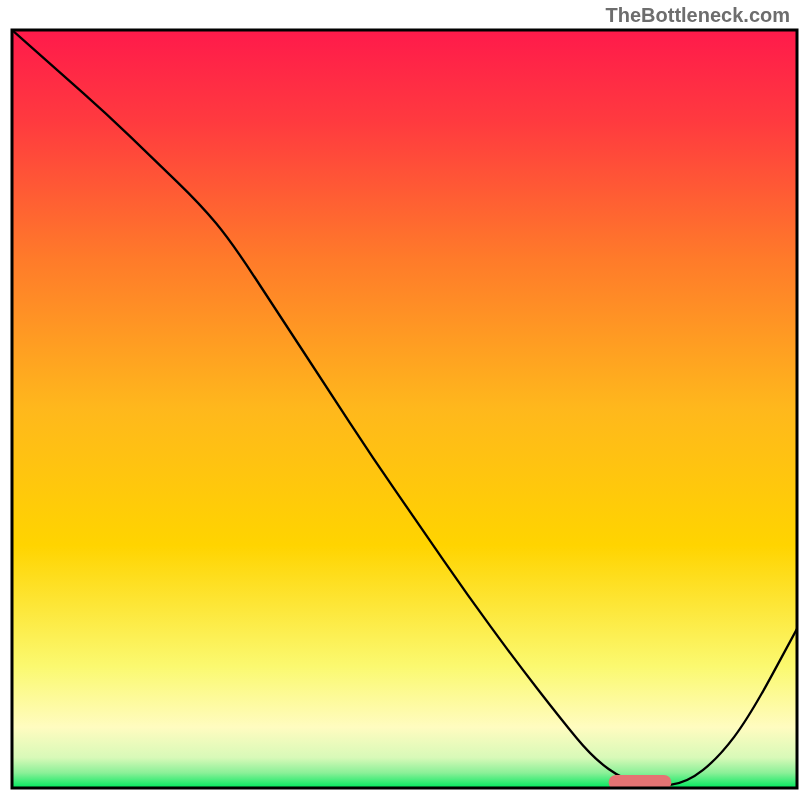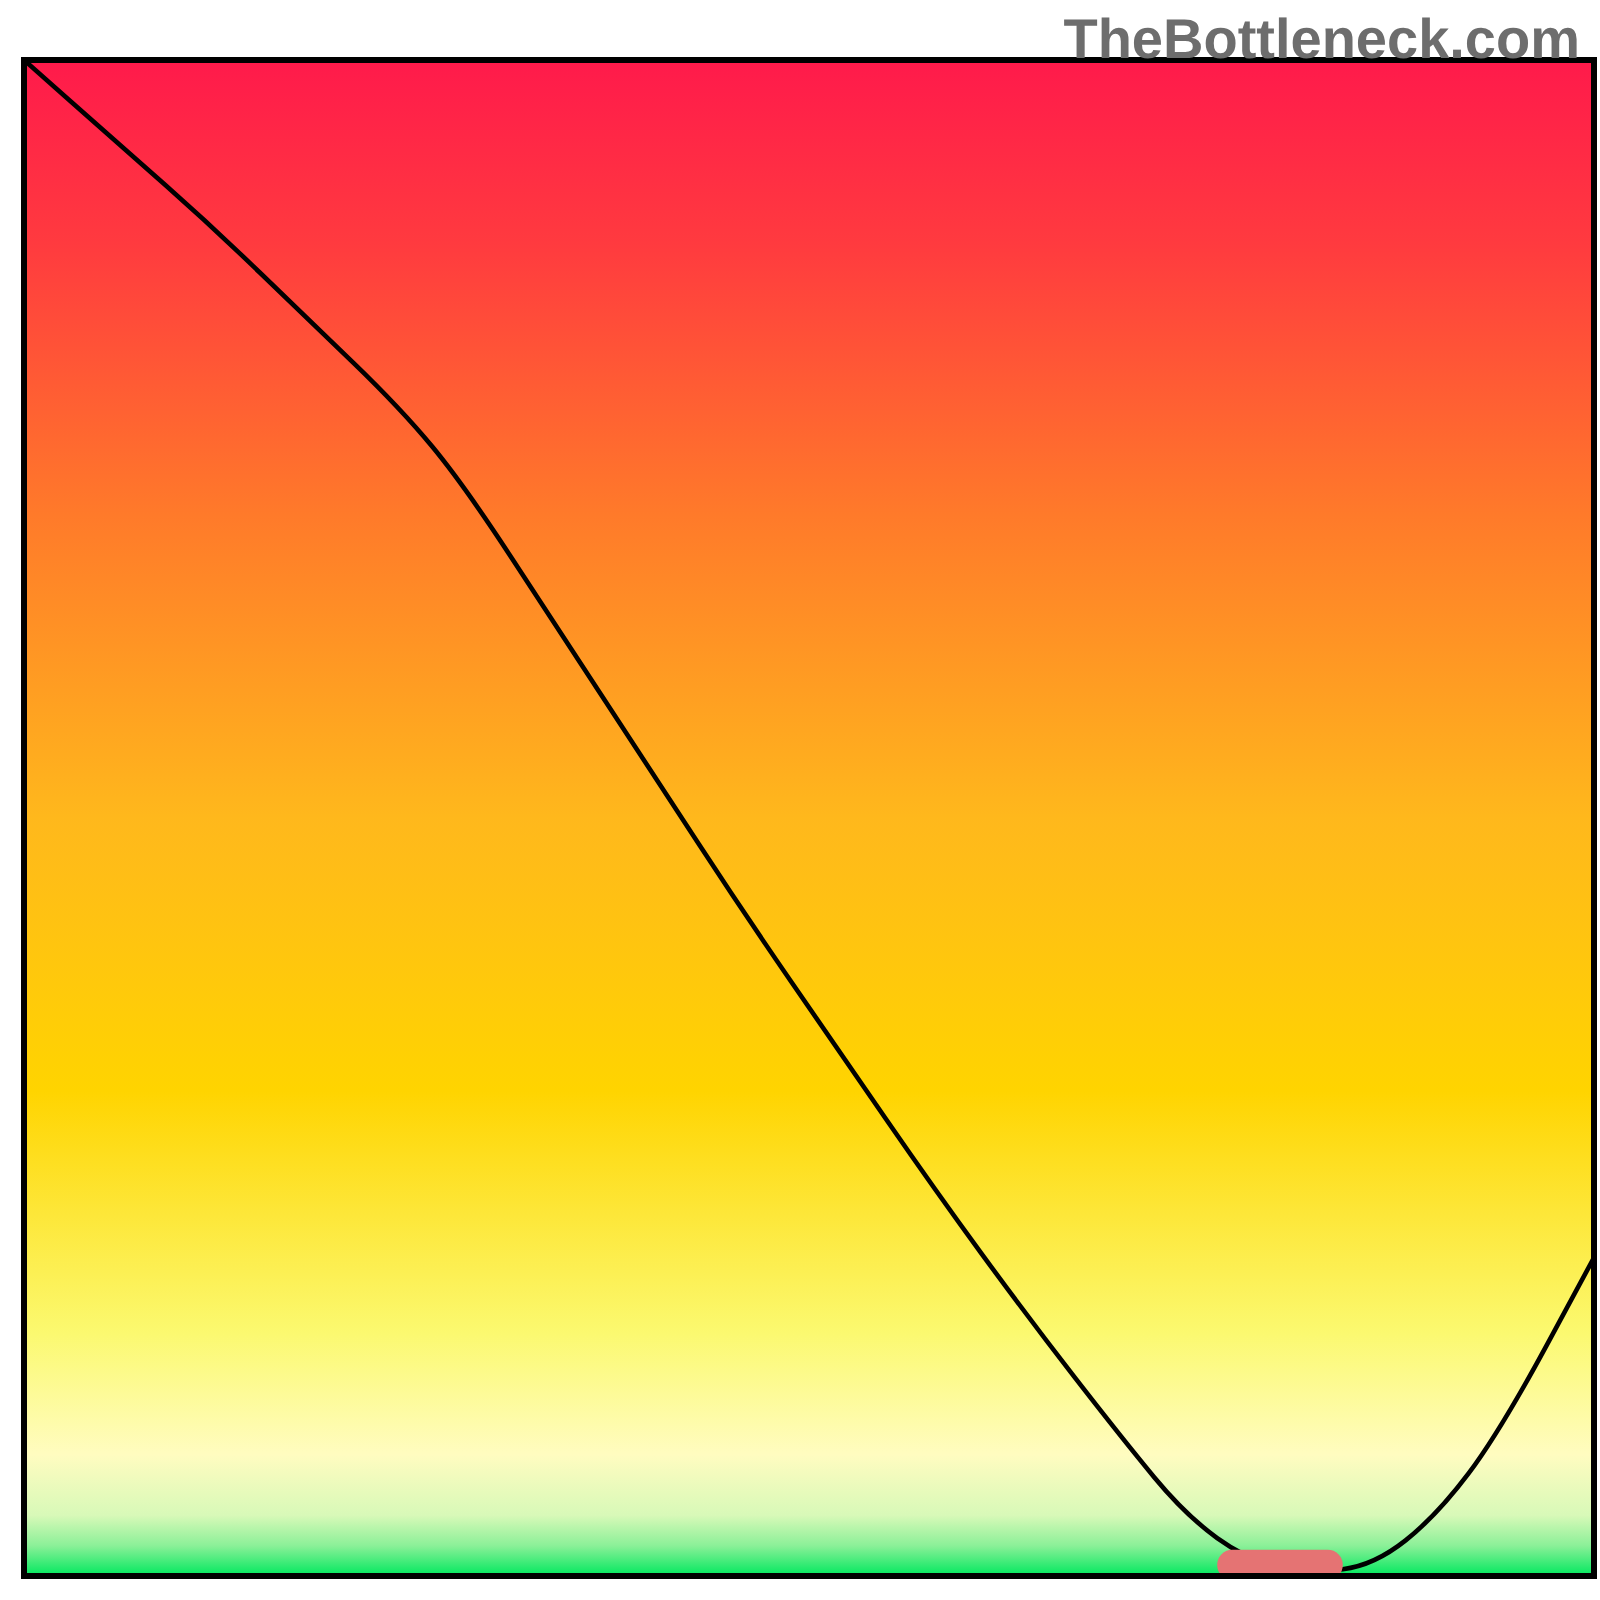--- a/index.html
+++ b/index.html
@@ -13,21 +13,21 @@
   }
   #container {
     position: relative;
     width: 800px;
     height: 800px;
   }
   #watermark {
     position: absolute;
     top: 4px;
     right: 10px;
-    font-size: 28px;
+    font-size: 20px;
     font-weight: bold;
     color: #6d6d6d;
     letter-spacing: 0px;
     user-select: none;
   }
   svg {
     display: block;
   }
 </style>
 </head>

